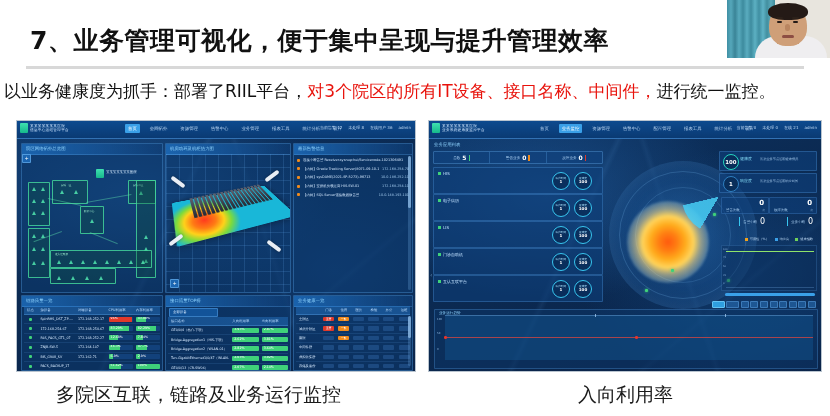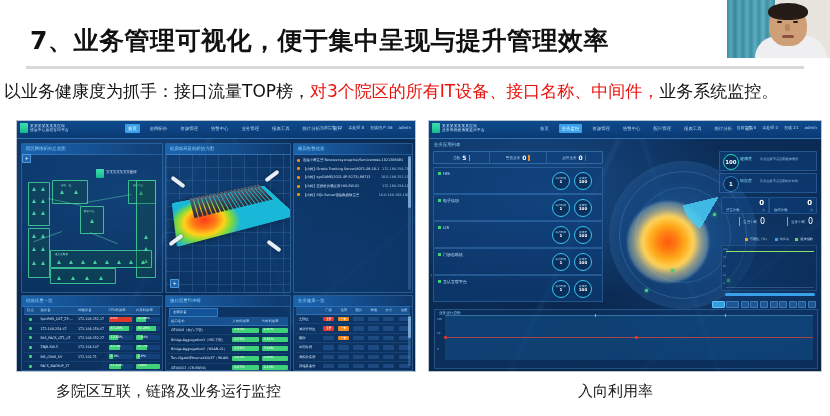--- a/index.html
+++ b/index.html
@@ -62,21 +62,21 @@
 
   
   .shot{
     position:absolute;overflow:hidden;background:#0b2a50;
     border:1px solid #b9c4cf;
   }
   .shot.left{left:16px;top:120px;width:398px;height:250px;}
   .shot.right{left:428px;top:120px;width:392px;height:250px;}
 
   .cap{
-    position:absolute;top:382px;font-size:15px;color:#1a1a1a;white-space:nowrap;
+    position:absolute;top:382px;font-size:19px;color:#1a1a1a;white-space:nowrap;
   }
   .cap.left{left:56px;}
   .cap.right{left:578px;}
 
   
   .dbg{position:absolute;inset:0;
     background:
       radial-gradient(ellipse 70% 60% at 30% 30%, rgba(40,110,185,.45), rgba(0,0,0,0) 70%),
       radial-gradient(ellipse 60% 70% at 80% 60%, rgba(25,95,170,.35), rgba(0,0,0,0) 70%),
       linear-gradient(160deg,#0d3566 0%,#0b2a52 45%,#0a2246 100%);
@@ -327,21 +327,21 @@
   <div class="wc-brow l"></div>
   <div class="wc-brow r"></div>
   <div class="wc-eye l"></div>
   <div class="wc-eye r"></div>
   <div class="wc-nose"></div>
   <div class="wc-mouth"></div>
 </div>
 
 <div class="title">7、业务管理可视化，便于集中呈现与提升管理效率</div>
 <div class="rule"></div>
-<div class="subline"><span>以业务健康度为抓手：接口流量TOP榜，</span><span class="hl">对3个院区的所有IT设备、接口名称、中间件，</span><span>业务系统监控。</span></div>
+<div class="subline"><span>以业务健康度为抓手：部署了RIIL平台，</span><span class="hl">对3个院区的所有IT设备、接口名称、中间件，</span><span>进行统一监控。</span></div>
 
 <div class="shot left">
   <div class="dbg"></div>
 
   <div class="topbar">
     <div class="logo"></div>
     <div class="logotext">某某某某某某某医院<br>信息中心运维管理平台</div>
     <div class="navs">
       <span class="act">首页</span>
       <span>全网拓扑</span>

